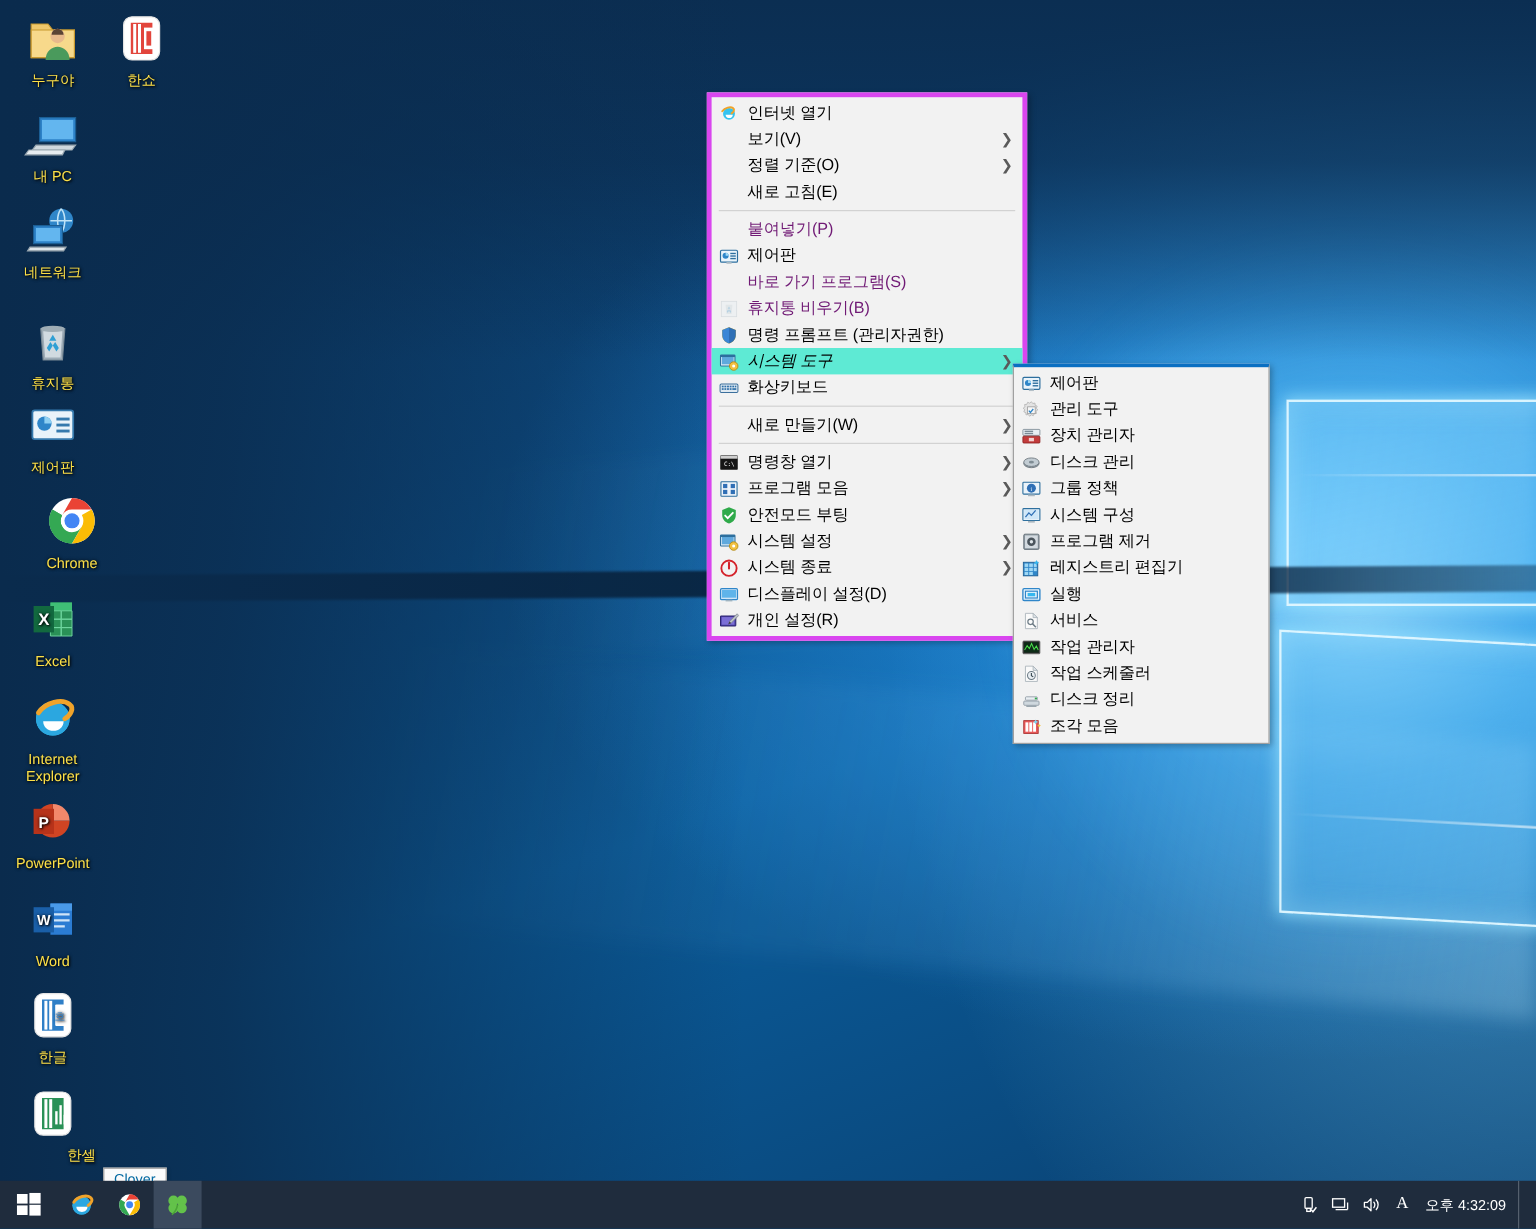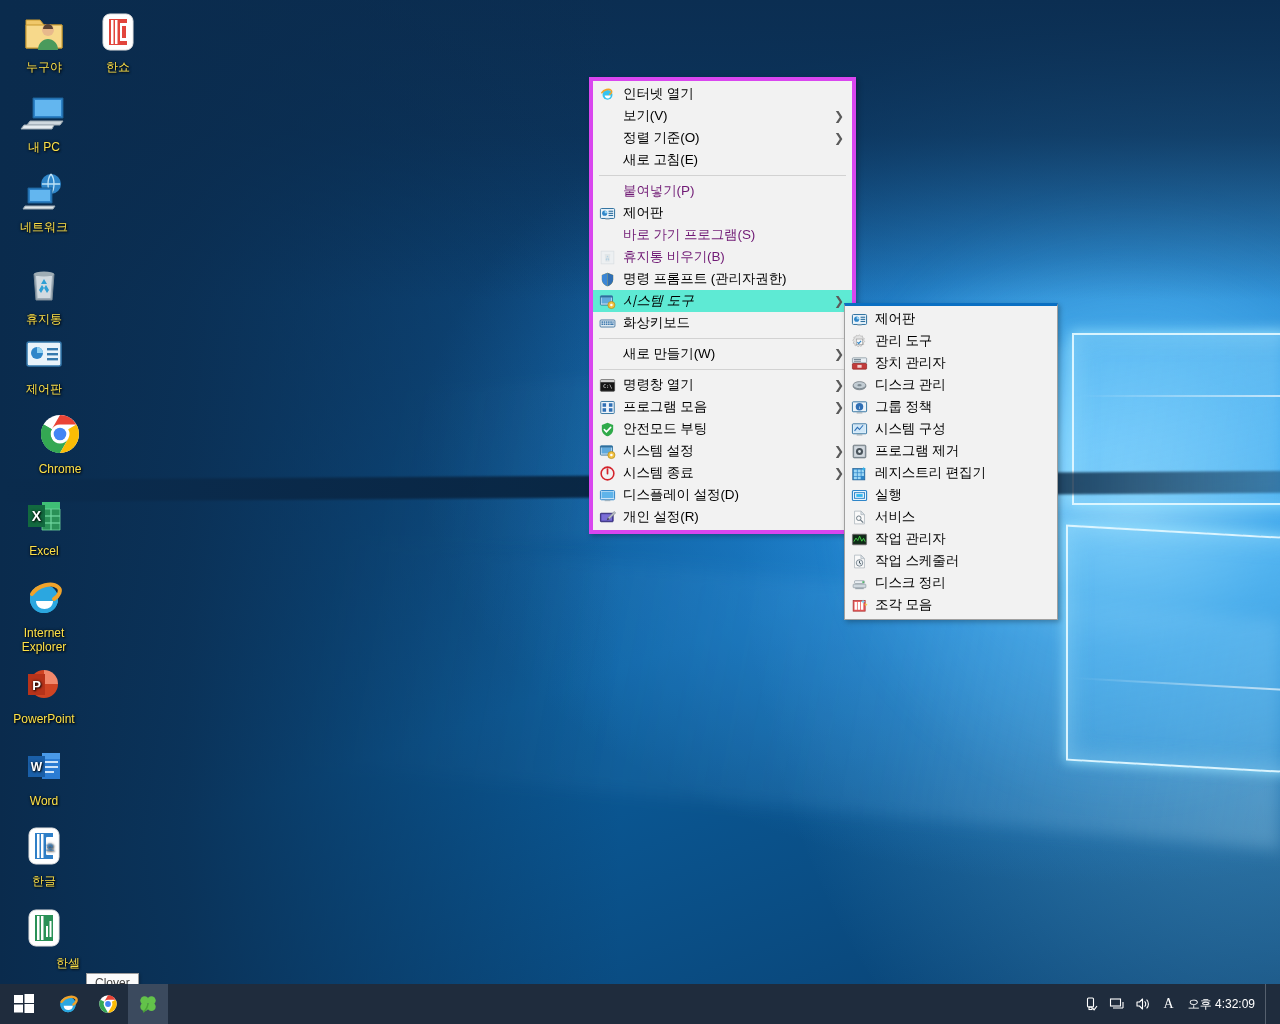--- a/index.html
+++ b/index.html
@@ -85,21 +85,21 @@
   .tb-start{width:48px;height:40px;display:flex;align-items:center;justify-content:center;}
   .tb-btn{width:40px;height:40px;display:flex;align-items:center;justify-content:center;}
   .tb-btn.active{background:#3b4a5e;}
   #tray{margin-left:auto;display:flex;align-items:center;height:40px;padding-right:6px;color:#fff;}
   .tray-ic{width:26px;height:40px;display:flex;align-items:center;justify-content:center;}
   #clock{font-size:12px;color:#fff;padding:0 10px 0 6px;white-space:nowrap;}
   #show-desktop{width:8px;height:40px;border-left:1px solid #55606e;}
 
   
   #tooltip{position:absolute;left:86px;top:973px;background:#fbfbfb;border:1px solid #9b9b9b;
-    padding:2px 8px;font-size:12px;color:#404040;box-shadow:1px 1px 3px rgba(0,0,0,.25);}
+    padding:2px 8px;font-size:12px;color:#0369a1;box-shadow:1px 1px 3px rgba(0,0,0,.25);}
 </style>
 </head>
 <body>
 
 <div id="wallpaper">
   <div class="wp-base"></div>
   <div class="glow-right"></div>
   <div class="ray ray-b"></div>
   <div class="ray ray-c"></div>
   <div class="winlogo">

